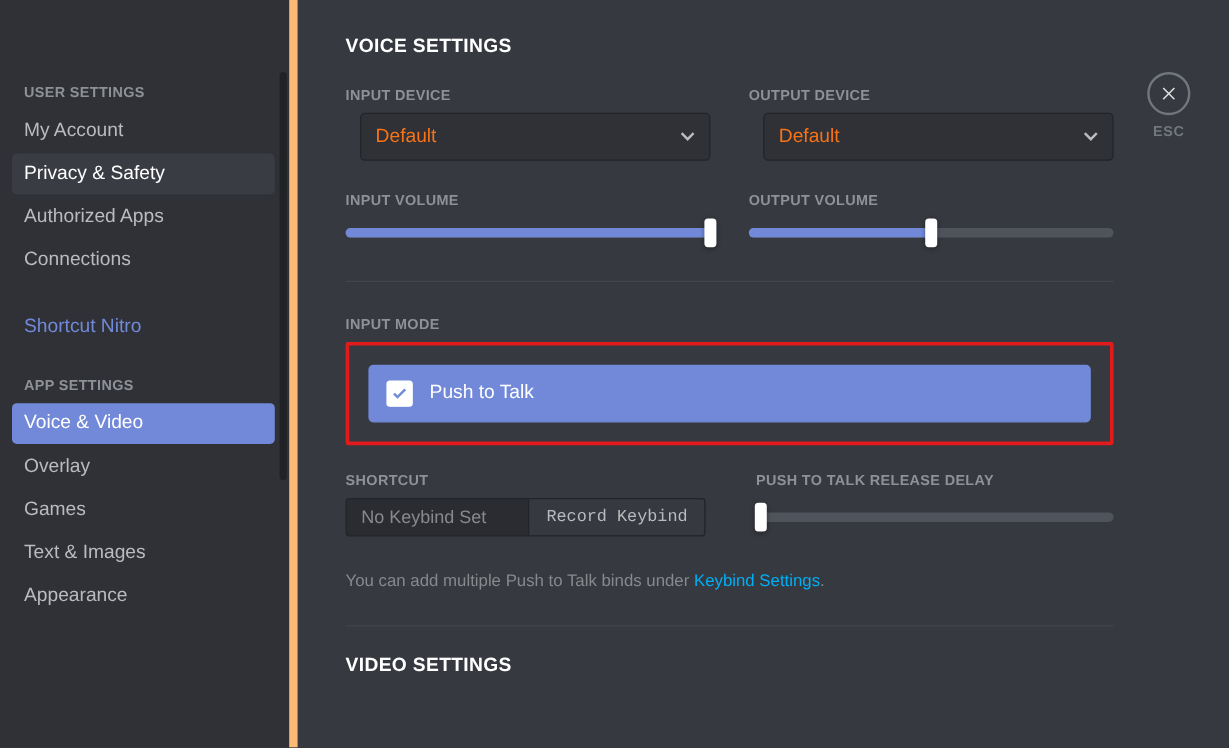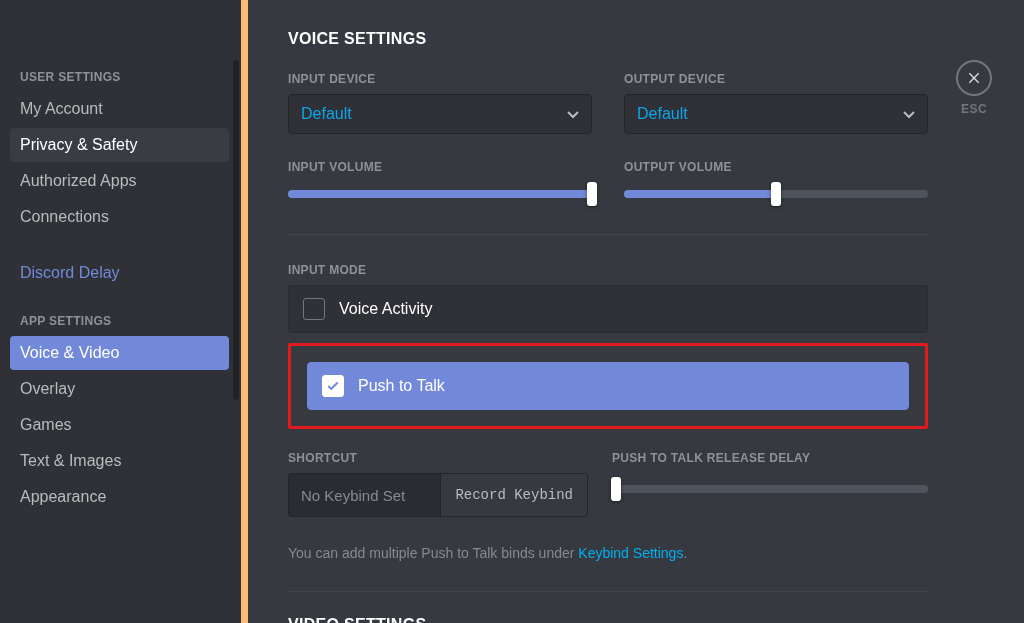--- a/index.html
+++ b/index.html
@@ -92,23 +92,24 @@
     .col { flex: 1; }
     .select {
       background: #2f3136;
       border: 1px solid #222428;
       border-radius: 4px;
       height: 40px;
       display: flex;
       align-items: center;
       justify-content: space-between;
       padding: 0 12px;
-      color: #0ea5e9;
+      color: #f97316;
       font-size: 16px;
       cursor: pointer;
+      margin-left: 12px;
     }
     .select .chev { color: #b9bbbe; }
     .slider-track {
       position: relative;
       height: 8px;
       background: #4f545c;
       border-radius: 4px;
       margin-top: 16px;
     }
     .slider-fill {
@@ -168,29 +169,29 @@
     .highlight-wrap {
       border: 3px solid #e11b1b;
       border-radius: 2px;
       padding: 16px;
       margin-bottom: 10px;
     }
     .highlight-wrap .option { margin-bottom: 0; }
 
     .row-bottom {
       display: flex;
-      gap: 24px;
+      gap: 42px;
       margin-top: 22px;
     }
     .keybind-box {
       display: flex;
       background: #2a2c31;
       border: 1px solid #222428;
       border-radius: 3px;
-      height: 44px;
+      height: 32px;
       overflow: hidden;
       width: 300px;
     }
     .keybind-box .value {
       flex: 1;
       display: flex;
       align-items: center;
       padding: 0 12px;
       color: #87898c;
       font-size: 15px;
@@ -245,21 +246,21 @@
 <div class="sidebar">
   <div class="sidebar-inner">
     <div class="section-header">User Settings</div>
 
     <div class="sidebar-item">My Account</div>
     <div class="sidebar-item light-hover">Privacy &amp; Safety</div>
     <div class="sidebar-item">Authorized Apps</div>
     <div class="sidebar-item">Connections</div>
 
     <div style="height:18px"></div>
-    <div class="sidebar-item nitro">Discord Delay</div>
+    <div class="sidebar-item nitro">Shortcut Nitro</div>
 
     <div class="section-header" style="margin-top:18px">App Settings</div>
 
     <div class="sidebar-item active">Voice &amp; Video</div>
     <div class="sidebar-item">Overlay</div>
     <div class="sidebar-item">Games</div>
     <div class="sidebar-item">Text &amp; Images</div>
     <div class="sidebar-item">Appearance</div>
   </div>
   <div class="sidebar-scroll-thumb"></div>
@@ -308,24 +309,20 @@
           <div class="slider-fill" style="width:50%"></div>
           <div class="slider-thumb" style="left:50%"></div>
         </div>
       </div>
     </div>
 
     <hr class="divider">
 
     <div class="field-label">Input Mode</div>
 
-    <div class="option">
-      <span class="box"></span>
-      <span>Voice Activity</span>
-    </div>
 
     <div class="highlight-wrap">
       <div class="option selected">
         <span class="box">
           <svg width="14" height="14" viewBox="0 0 24 24" fill="none" stroke-width="3.5">
               <path d="M4 12l5 5L20 6"></path>
             </svg>
         </span>
         <span>Push to Talk</span>
       </div>

